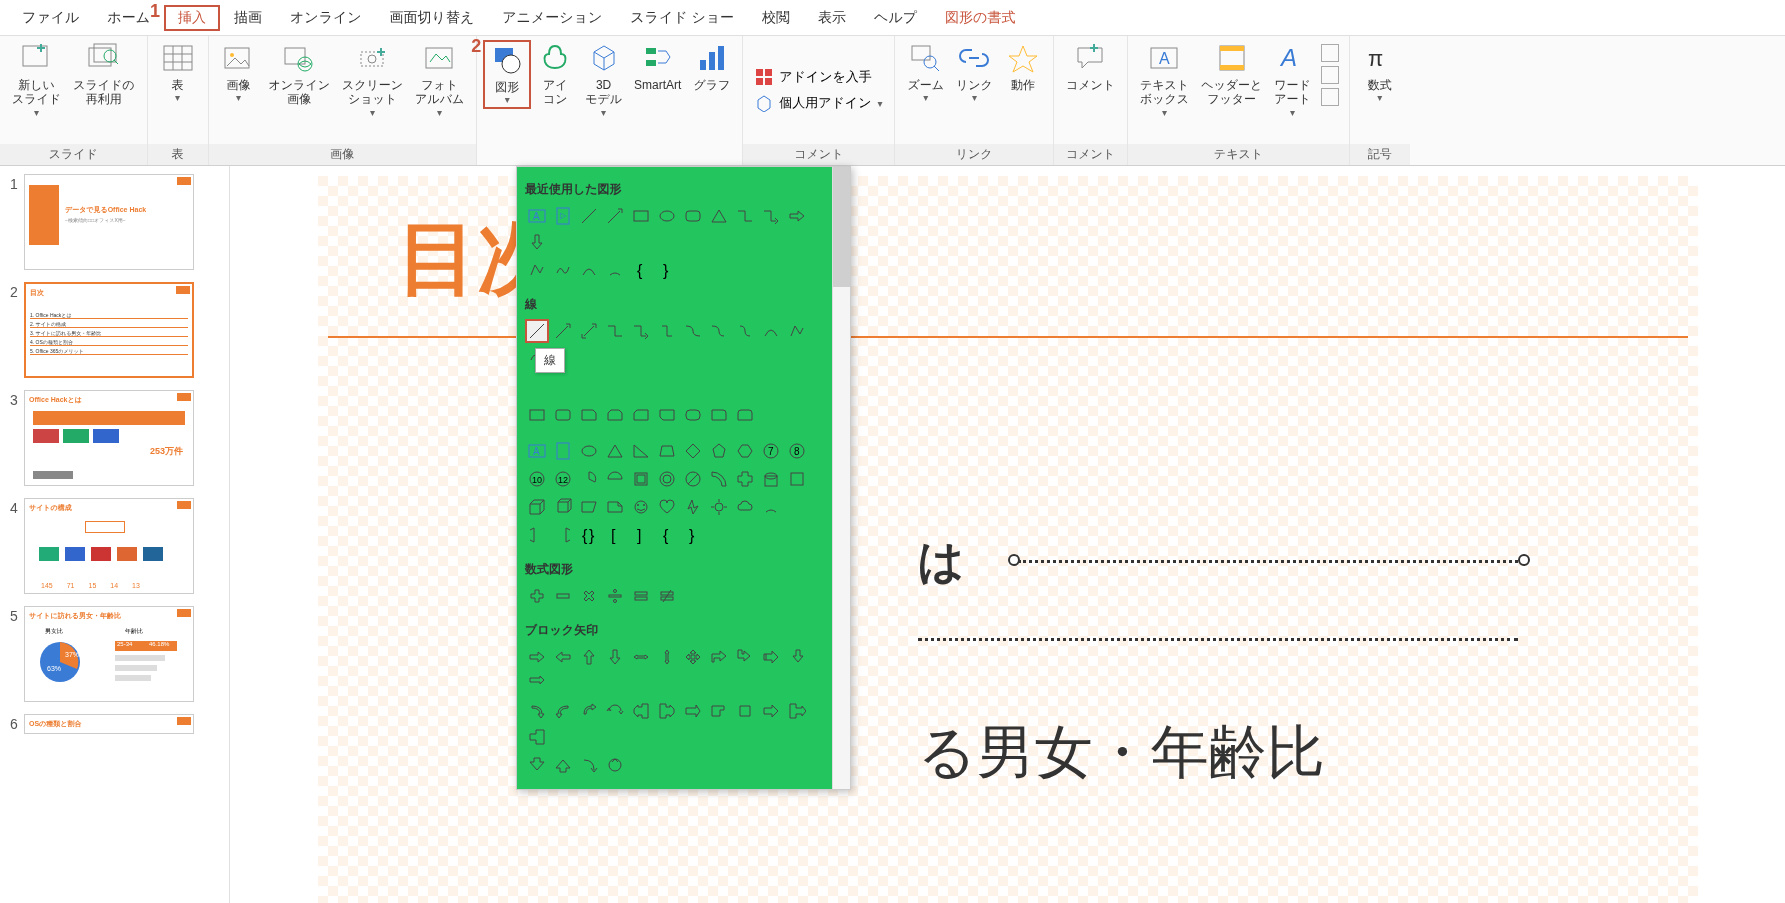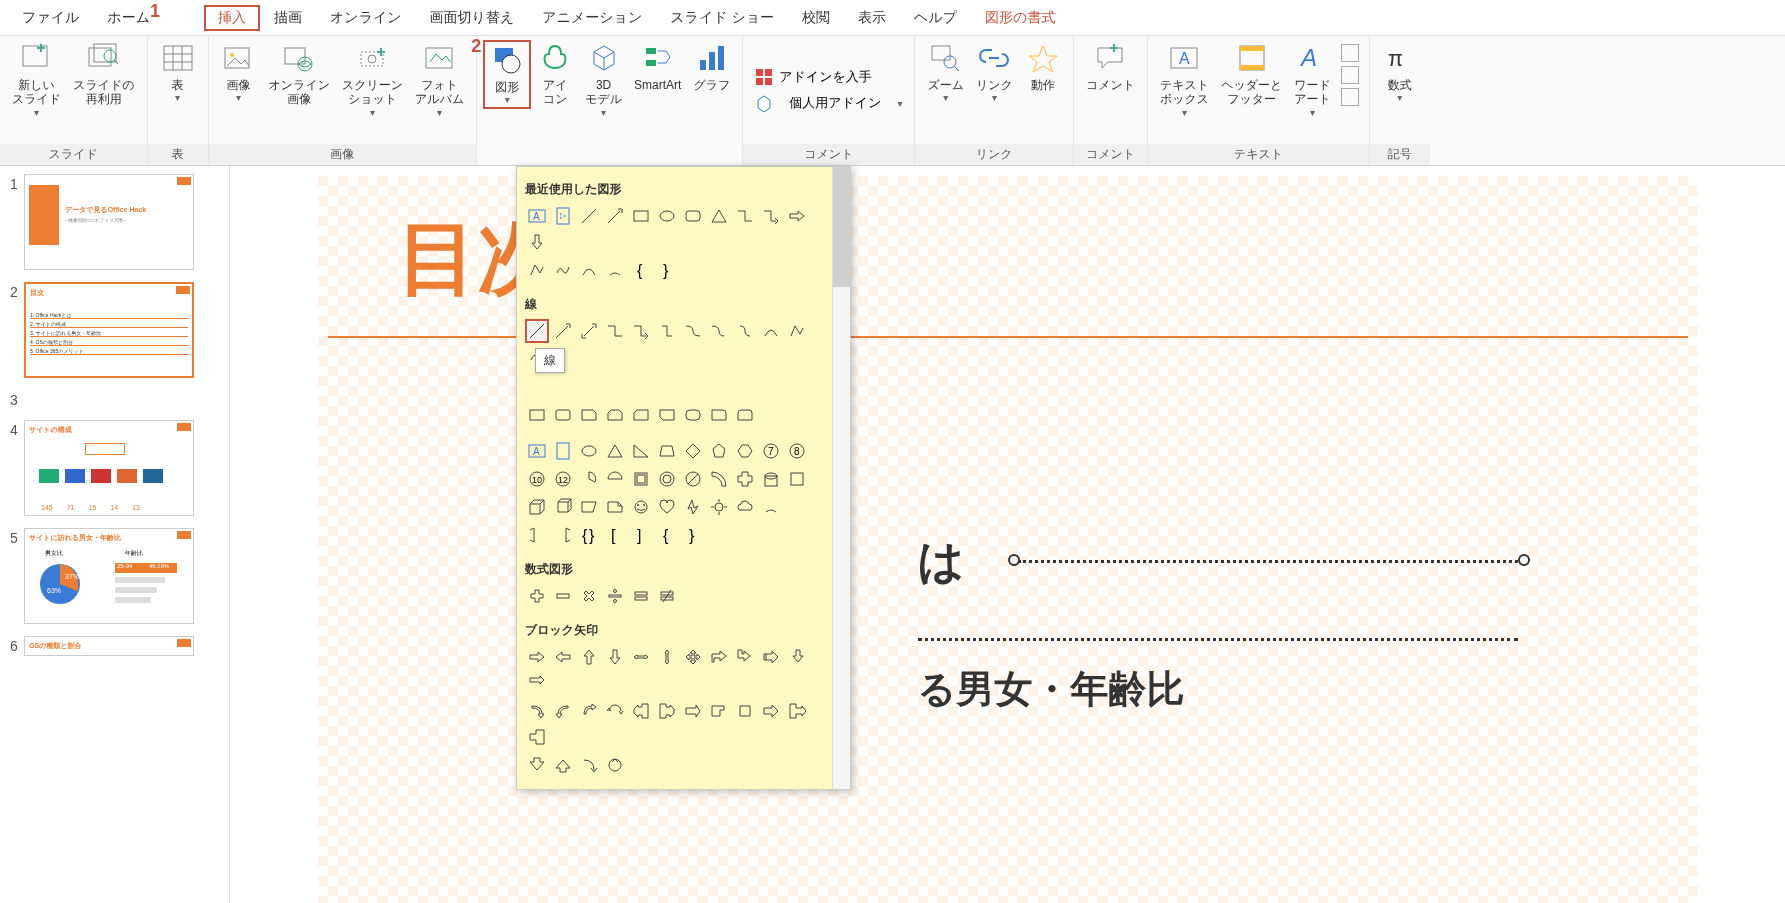--- a/index.html
+++ b/index.html
@@ -1,20 +1,20 @@
 <!DOCTYPE html>
 <html><head>
   <meta charset="utf-8">
   <style>
     * { margin: 0; padding: 0; box-sizing: border-box; font-family: "Yu Gothic UI", "Meiryo", sans-serif; }
     body { background: #fff; overflow: hidden; width: 1785px; height: 903px; }
     
     .menubar { display: flex; align-items: center; padding: 0 8px; height: 36px; background: #fff; border-bottom: 1px solid #e0e0e0; }
     .menu-item { padding: 4px 14px; font-size: 14px; color: #333; cursor: pointer; position: relative; }
-    .menu-item.active { color: #c8553d; border-bottom: 3px solid #c8553d; margin-left: 40px; }
+    .menu-item.active { color: #c8553d; border-bottom: 3px solid #c8553d; }
     .menu-item.context { color: #c8553d; }
     
     .marker { position: absolute; color: #c8553d; font-weight: bold; font-size: 18px; z-index: 100; }
     
     .ribbon { display: flex; height: 130px; background: #fafafa; border-bottom: 1px solid #d0d0d0; }
     .ribbon-group { display: flex; flex-direction: column; border-right: 1px solid #e5e5e5; }
     .ribbon-group-content { display: flex; align-items: flex-start; padding: 4px 6px; flex: 1; }
     .ribbon-group-label { text-align: center; font-size: 12px; color: #555; padding: 2px 0; background: #f0f0f0; }
     .ribbon-btn { display: flex; flex-direction: column; align-items: center; padding: 2px 6px; font-size: 12px; color: #333; cursor: pointer; min-width: 48px; }
     .ribbon-btn.highlight { border: 2px solid #c8553d; align-items: center; }
@@ -38,21 +38,21 @@
     
     .slide-area { flex: 1; background: #fff; position: relative; display: flex; justify-content: center; padding: 10px 0; }
     .slide-canvas { width: 1380px; height: 760px; background: repeating-conic-gradient(#fff 0% 25%, #fef3e8 0% 50%) 0 0/20px 20px; position: relative; }
     .slide-title { position: absolute; left: 80px; top: 30px; font-size: 80px; font-weight: bold; color: #ed7d31; }
     .title-underline { position: absolute; left: 10px; right: 10px; top: 160px; height: 2px; background: #ed7d31; }
     .list-item { position: absolute; font-size: 46px; color: #333; font-weight: bold; }
     .list-item .num { color: #333; margin-right: 8px; }
     .content-line { position:absolute; height:0; border-top:3px dotted #333; }
     .content-dot { position:absolute; width:12px; height:12px; border:2px solid #333; border-radius:50%; background:#fff; }
     
-    .shapes-dropdown { position: absolute; background: #fef9c3; border: 1px solid #ccc; box-shadow: 2px 2px 8px rgba(0,0,0,0.25); padding: 6px 0; width: 335px; left: 516px; top: 166px; z-index: 50; }
+    .shapes-dropdown { position: absolute; background: #22c55e; border: 1px solid #ccc; box-shadow: 2px 2px 8px rgba(0,0,0,0.25); padding: 6px 0; width: 335px; left: 516px; top: 166px; z-index: 50; }
     .shapes-section { padding: 4px 8px; }
     .shapes-header { font-size: 12px; font-weight: bold; color: #333; padding: 4px 0; }
     .shapes-row { display: flex; flex-wrap: wrap; gap: 2px; padding: 2px 0; }
     .shape-item { width: 24px; height: 24px; display: flex; align-items: center; justify-content: center; border: 1px solid transparent; }
     .shape-item.hl { border: 2px solid #c8553d; background:#f0f0f0; }
     .tooltip { position: absolute; background: #fff; border: 1px solid #aaa; padding: 3px 8px; font-size: 12px; color: #333; box-shadow: 1px 1px 3px rgba(0,0,0,0.2); }
     .dd-scroll { position:absolute; right:0; top:0; bottom:0; width:18px; background:#f5f5f5; border-left:1px solid #ddd; }
     .dd-scroll-thumb { position:absolute; top:0; width:100%; height:120px; background:#cfcfcf; }
     
     svg { display: block; }
@@ -241,21 +241,21 @@
     <div class="ribbon-group-content" style="flex-direction:column;justify-content:center;gap:8px;padding:10px 12px">
       <div style="display:flex;align-items:center;gap:6px;font-size:13px">
         <svg width="18" height="18">
             <rect x="1" y="1" width="7" height="7" fill="#d44"></rect>
             <rect x="10" y="1" width="7" height="7" fill="#d44"></rect>
             <rect x="1" y="10" width="7" height="7" fill="#d44"></rect>
             <rect x="10" y="10" width="7" height="7" fill="#d44"></rect>
           </svg>
         <span>アドインを入手</span>
       </div>
-      <div style="display:flex;align-items:center;gap:16px;font-size:13px">
+      <div style="display:flex;align-items:center;gap:6px;font-size:13px">
         <svg width="18" height="18">
             <path d="M3 6 L9 2 L15 6 L15 14 L9 18 L3 14 Z" fill="none" stroke="#3a7bd5"></path>
           </svg>
         <span>個人用アドイン</span>
         <span class="chevron">▾</span>
       </div>
     </div>
     <div class="ribbon-group-label">コメント</div>
   </div>
 
@@ -389,20 +389,30 @@
           <div class="mini-line">1. Office Hackとは</div>
           <div class="mini-line">2. サイトの構成</div>
           <div class="mini-line">3. サイトに訪れる男女・年齢比</div>
           <div class="mini-line">4. OSの種類と割合</div>
           <div class="mini-line">5. Office 365のメリット</div>
         </div>
       </div>
     </div>
     <div class="thumb-item">
       <div class="thumb-num">3</div>
+      <div class="thumb-slide">
+          <div class="mini-badge"></div>
+        <div class="orange-title">Office Hackとは</div>
+        <div style="position:absolute;left:8px;top:20px;right:8px;height:14px;background:#ed7d31"></div>
+        <div style="position:absolute;left:8px;top:38px;width:26px;height:14px;background:#c44"></div>
+        <div style="position:absolute;left:38px;top:38px;width:26px;height:14px;background:#2a6"></div>
+        <div style="position:absolute;left:68px;top:38px;width:26px;height:14px;background:#36c"></div>
+        <div style="position:absolute;right:10px;top:54px;color:#ed7d31;font-size:9px;font-weight:bold">253万件</div>
+        <div style="position:absolute;left:8px;bottom:6px;width:40px;height:8px;background:#888"></div>
+      </div>
     </div>
     <div class="thumb-item">
       <div class="thumb-num">4</div>
       <div class="thumb-slide">
           <div class="mini-badge"></div>
         <div class="orange-title">サイトの構成</div>
         <div style="position:absolute;left:60px;top:22px;width:40px;height:12px;border:1px solid #ed7d31"></div>
         <div style="position:absolute;left:14px;top:48px;width:20px;height:14px;background:#2a7"></div>
         <div style="position:absolute;left:40px;top:48px;width:20px;height:14px;background:#36c"></div>
         <div style="position:absolute;left:66px;top:48px;width:20px;height:14px;background:#c33"></div>
@@ -461,21 +471,21 @@
       <div class="content-dot" style="left:1200px;top:378px"></div>
 
       <div class="list-item" style="left:230px;top:432px">
         <span class="num">2</span>
       </div>
       <div class="content-line" style="left:600px;top:462px;width:600px"></div>
 
       <div class="list-item" style="left:230px;top:510px">
         <span class="num">3</span>
       </div>
-      <div style="position:absolute;left:600px;top:488px;font-size:38px;font-weight:bold;color:#333">る男女・年齢比</div>
+      <div style="position:absolute;left:600px;top:538px;font-size:58px;font-weight:normal;color:#333">る男女・年齢比</div>
     </div>
   </div>
 </div>
 
 <div class="shapes-dropdown">
   <div class="dd-scroll">
       <div class="dd-scroll-thumb"></div>
     </div>
   <div style="max-height:620px;overflow:hidden;padding-right:18px">
 

